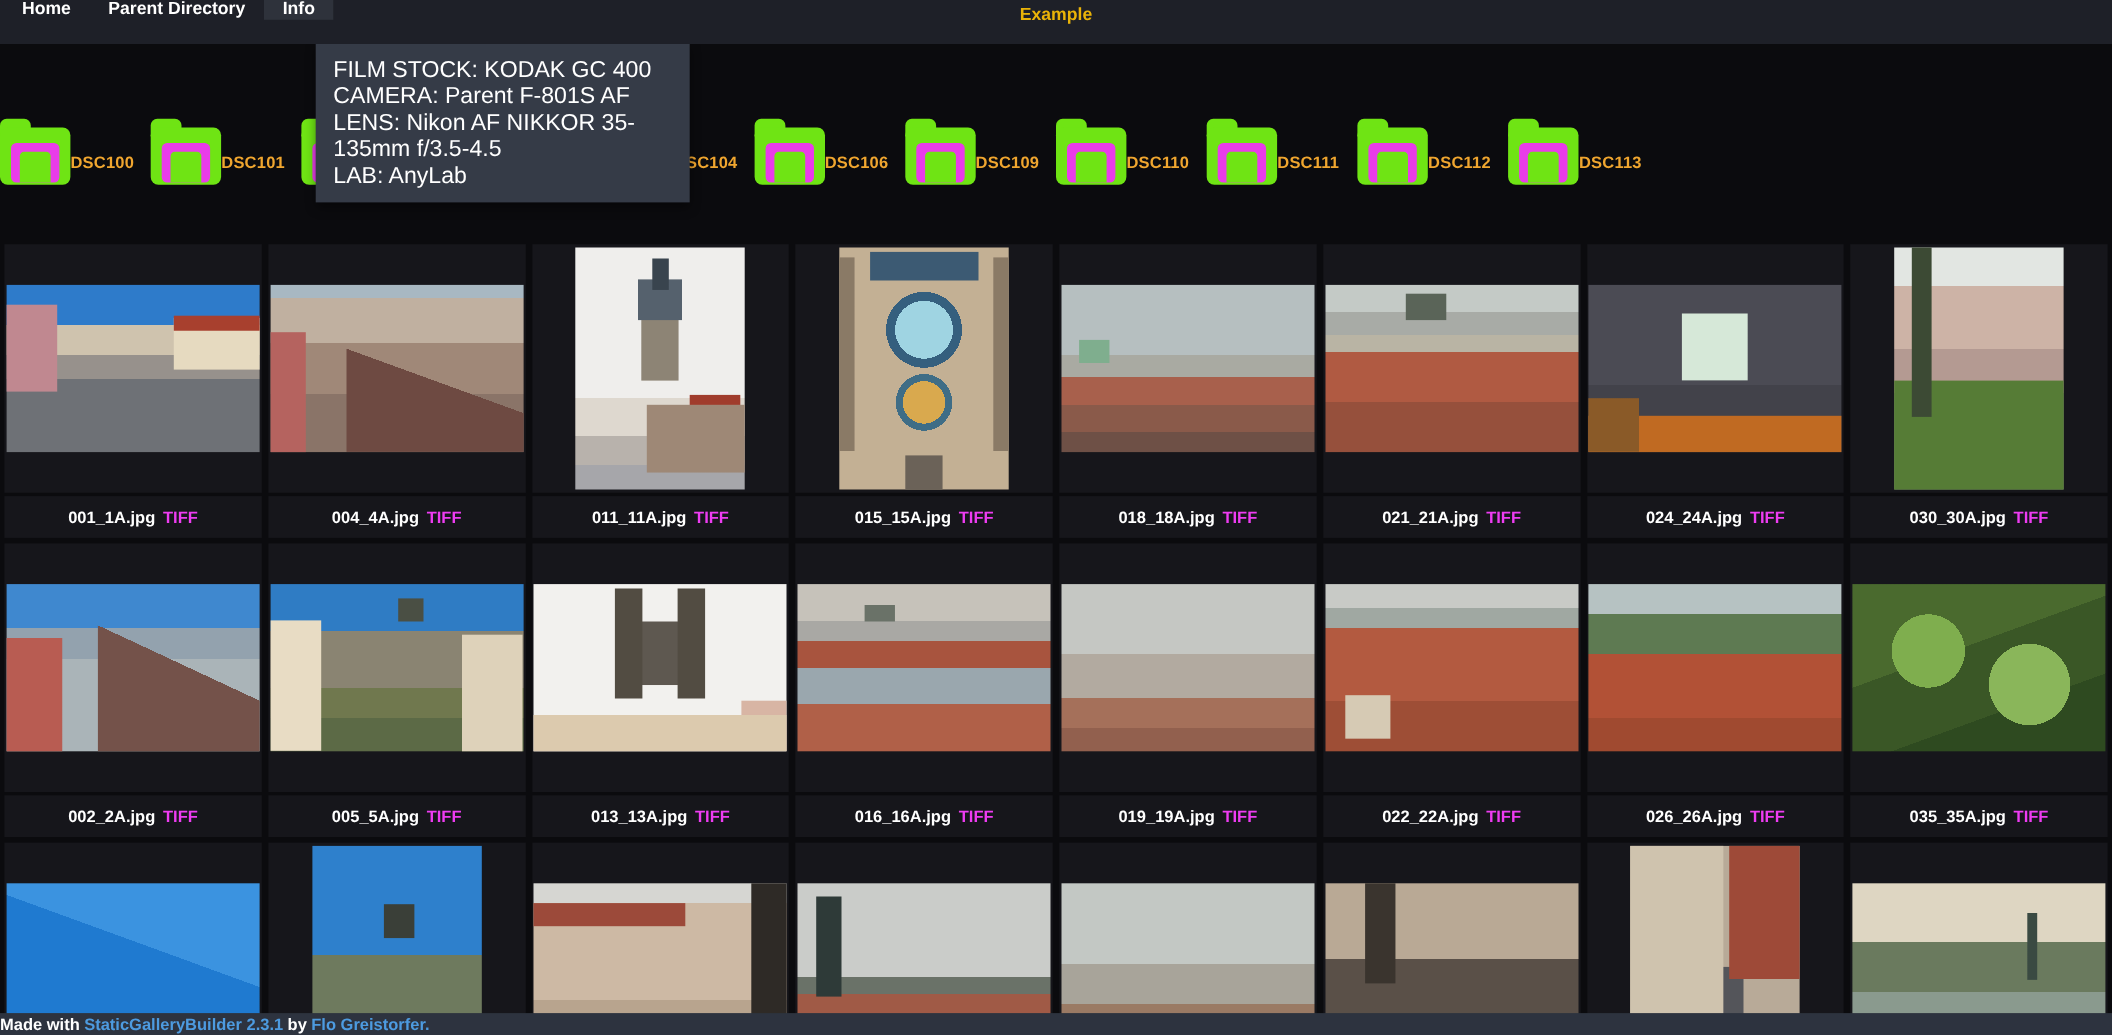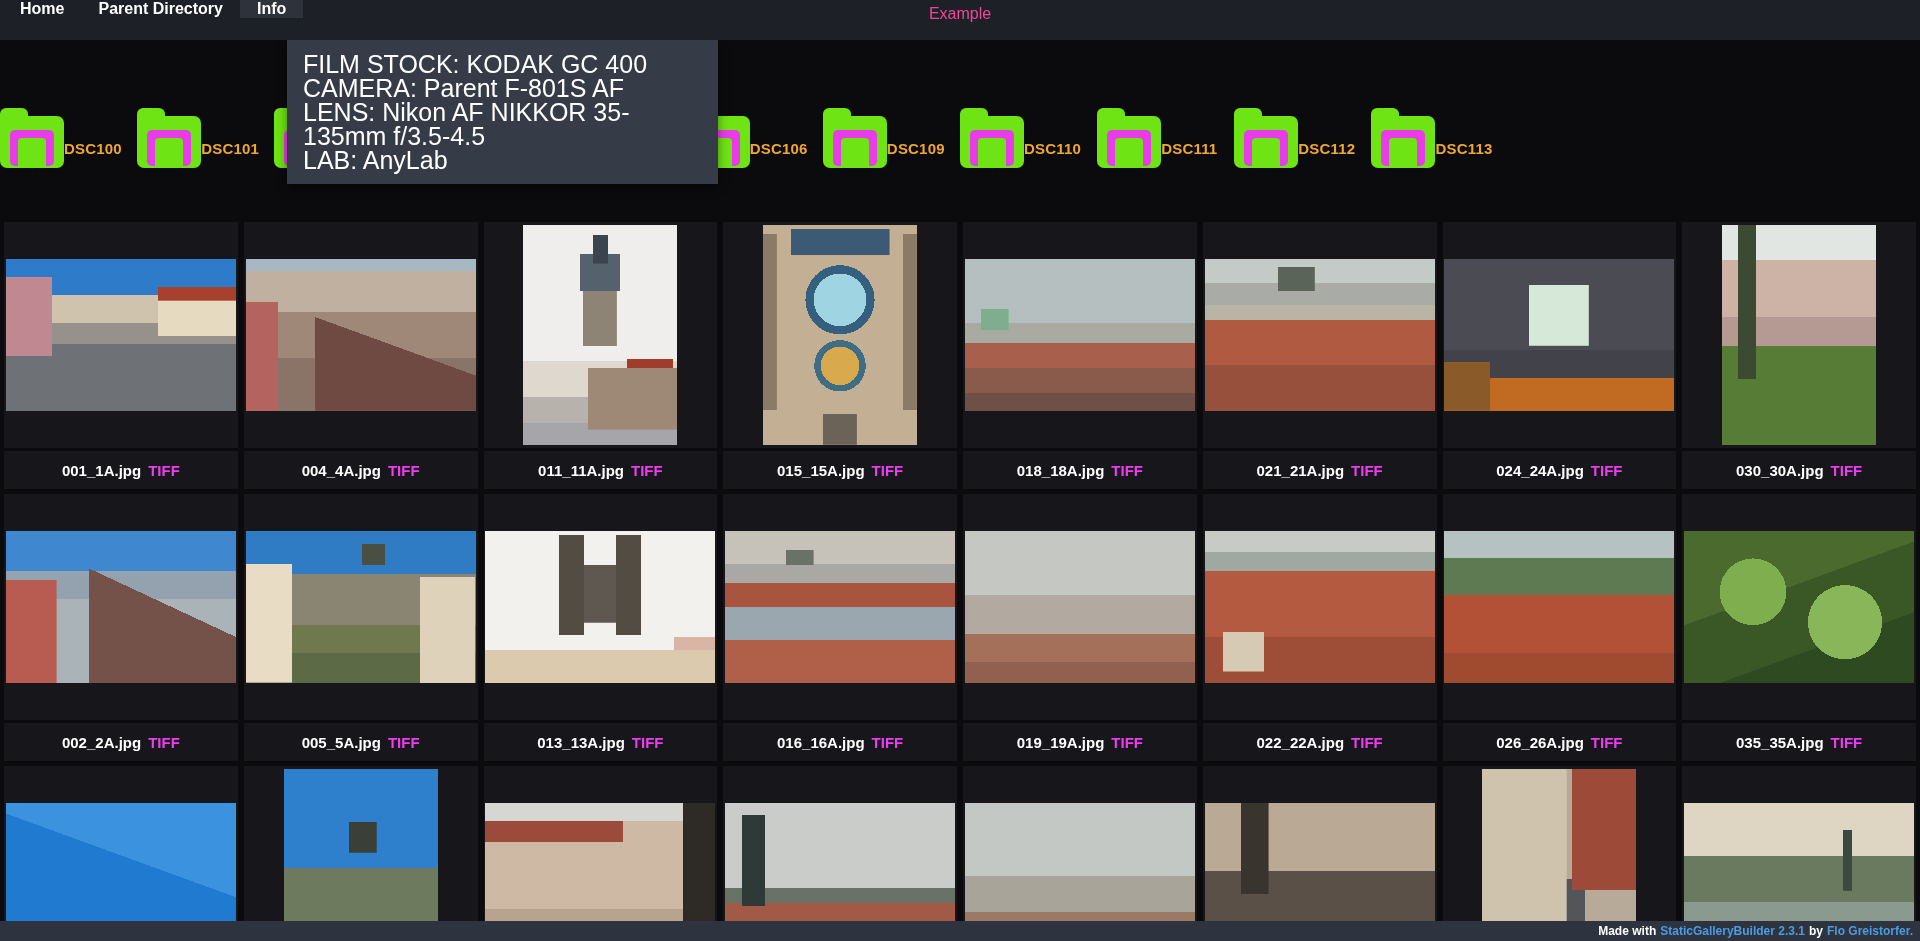--- a/index.html
+++ b/index.html
@@ -9,25 +9,25 @@
   }
   *{margin:0;padding:0;box-sizing:border-box}
   html,body{width:1920px;height:941px;overflow:hidden}
   body{background:var(--page-bg);font-family:"Liberation Sans",sans-serif;position:relative}
 
   
   .nav{height:40px;background:var(--nav-bg);display:flex;align-items:flex-start;position:relative;z-index:20}
   .nav-item{display:flex;align-items:center;padding:0 17px;color:#fff;font-weight:700;font-size:16px;cursor:pointer}
   .nav-item:first-child{margin-left:3px}
   .nav-item.active{background:var(--tab-bg)}
-  .nav-title{position:absolute;left:0;right:0;top:0;height:28px;display:flex;align-items:center;justify-content:center;color:#ec4899;font-weight:400;font-size:16px;pointer-events:none}
-
-  
-  .tooltip{position:absolute;left:287px;top:40px;width:431px;background:var(--tip-bg);color:#fff;
-    padding:12px 16px;font-size:25px;line-height:24px;z-index:15;box-shadow:0 4px 10px rgba(0,0,0,.45)}
+  .nav-title{position:absolute;left:0;right:0;top:0;height:28px;display:flex;align-items:center;justify-content:center;color:#eab308;font-weight:700;font-size:16px;pointer-events:none}
+
+  
+  .tooltip{position:absolute;left:287px;top:40px;width:340px;background:var(--tip-bg);color:#fff;
+    padding:12px 16px;font-size:21px;line-height:24px;z-index:15;box-shadow:0 4px 10px rgba(0,0,0,.45)}
 
   
   .folders{margin-top:68px;display:grid;grid-template-columns:repeat(14,1fr)}
   .folder-item{display:flex;flex-direction:row;align-items:center;cursor:pointer}
   .folder-icon{position:relative;width:64px;height:60px}
   .folder-icon .tab{position:absolute;left:0;top:0;width:28px;height:16px;background:var(--green);border-radius:6px 6px 0 0}
   .folder-icon .fbody{position:absolute;left:0;top:8px;width:64px;height:52px;background:var(--green);border-radius:7px}
   .folder-icon .fm{position:absolute;left:10px;right:10px;top:22px;bottom:2px;background:var(--magenta);border-radius:5px}
   .folder-icon .fg{position:absolute;left:18px;right:18px;top:30px;bottom:2px;background:var(--green);border-radius:4px 4px 0 0}
   .folder-label{margin-top:20px;color:var(--orange);font-weight:700;font-size:15px;letter-spacing:.2px}
@@ -134,22 +134,22 @@
     linear-gradient(#9e4a38,#9e4a38) right 0 top 0/42% 55% no-repeat,
     linear-gradient(#cfc3ae,#cfc3ae) left 0 top 0/55% 100% no-repeat,
     linear-gradient(#54555a,#54555a) center bottom 0/34% 50% no-repeat,
     linear-gradient(#b8aa98,#b8aa98)}
   .p124{background:
     linear-gradient(#3a4a42,#3a4a42) right 28% top 30%/4% 40% no-repeat,
     linear-gradient(180deg,#ded6c2 0 35%,#6a7a5e 35% 65%,#8a9a8e 65% 85%,#7a8a7e 85%)}
 
   
   .footer{position:absolute;left:0;right:0;bottom:0;height:20px;background:var(--footer-bg);z-index:30;
-    display:flex;align-items:center;justify-content:flex-end;padding-right:7px;gap:4px;
-    color:#fff;font-size:12px;font-weight:700}
+    display:flex;align-items:center;padding-right:20px;gap:4px;
+    color:#fff;font-size:15px;font-weight:700}
   .footer a{color:var(--link);text-decoration:none;cursor:pointer}
 </style>
 </head>
 <body>
 
 <div class="nav">
   <div id="nav-items" style="display:flex">
       <div class="nav-item">Home</div>
       <div class="nav-item">Parent Directory</div>
       <div class="nav-item active">Info</div>

